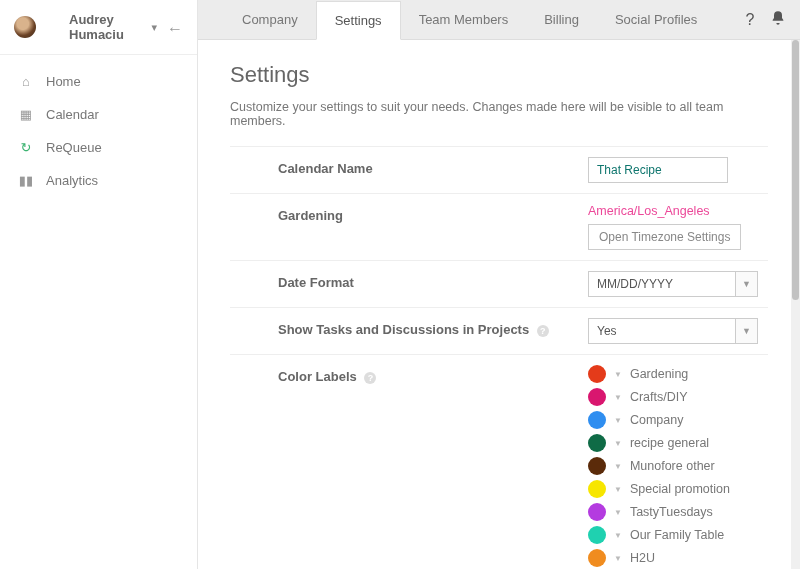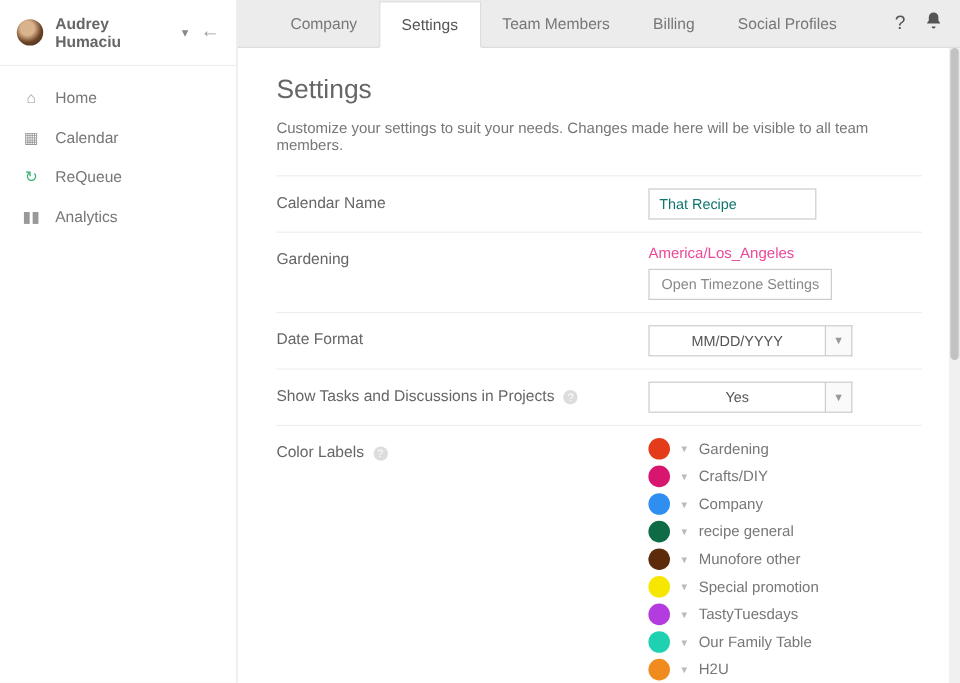--- a/index.html
+++ b/index.html
@@ -1,44 +1,44 @@
 <!DOCTYPE html>
 <html><head>
 <meta charset="utf-8">
 <style>
 * { box-sizing: border-box; margin: 0; padding: 0; }
 body { font-family: -apple-system, BlinkMacSystemFont, "Segoe UI", Arial, sans-serif; font-size: 13px; color: #444; background: #fff; width: 800px; height: 569px; overflow: hidden; position: relative; }
 .app { display: flex; height: 100%; }
 .sidebar { width: 198px; border-right: 1px solid #e5e5e5; display: flex; flex-direction: column; }
 .user-row { display: flex; align-items: center; padding: 12px 14px; border-bottom: 1px solid #eee; gap: 10px; }
 .avatar { width: 22px; height: 22px; border-radius: 50%; background: radial-gradient(circle at 40% 35%, #d9b38c 0 30%, #6b4226 60%, #3a2a1a 100%); }
-.user-name { font-weight: 600; color: #666; flex: 1; }
+.user-name { font-weight: 600; color: #666; flex: 1; margin-left: 23px; }
 .chev { color: #888; font-size: 11px; }
 .back-arrow { color: #999; margin-left: auto; font-size: 16px; }
 .nav { padding: 10px 0; }
 .nav-item { display: flex; align-items: center; gap: 12px; padding: 9px 18px; color: #777; cursor: pointer; }
 .nav-icon { width: 16px; text-align: center; color: #999; }
 .nav-icon.green { color: #3cb371; }
 .main { flex: 1; display: flex; flex-direction: column; background: #f0f0f0; position: relative; }
 .tabbar { display: flex; align-items: center; background: #ececec; border-bottom: 1px solid #ddd; height: 40px; padding: 0 8px 0 26px; }
 .tab { padding: 0 18px; height: 100%; display: flex; align-items: center; color: #777; cursor: pointer; font-size: 13px; }
 .tab.active { background: #fff; border: 1px solid #ddd; border-bottom: 1px solid #fff; color: #555; position: relative; top: 1px; }
 .tabbar .spacer { flex: 1; }
 .icon-btn { width: 28px; text-align: center; color: #555; font-size: 16px; cursor: pointer; }
 .content { background: #fff; margin: 0; flex: 1; overflow-y: auto; padding: 22px 32px 20px 32px; }
 .page-title { font-size: 22px; font-weight: 400; color: #666; margin-bottom: 12px; }
 .subtitle { color: #777; font-size: 12.5px; margin-bottom: 18px; }
 .row { display: flex; align-items: flex-start; padding: 10px 0; border-top: 1px solid #eee; }
 .row:first-of-type { border-top: 1px solid #eee; }
-.row-label { width: 310px; font-weight: 400; color: #666; font-size: 13px; padding-top: 4px; }
+.row-label { width: 310px; font-weight: 700; color: #666; font-size: 13px; padding-top: 4px; margin-left: 48px; }
 .row-control { flex: 1; display: flex; flex-direction: column; gap: 6px; align-items: flex-start; }
 .text-input { width: 140px; padding: 5px 8px; border: 1px solid #ccc; font-size: 12px; color: #0f766e; }
 .tz-text { color: #ec4899; font-size: 12.5px; }
 .btn-outline { border: 1px solid #ccc; background: #fff; padding: 5px 10px; font-size: 12px; color: #888; cursor: pointer; }
-.select { width: 170px; display: flex; text-align: center; }
+.select { width: 170px; display: flex; }
 .select-body { flex: 1; border: 1px solid #ccc; padding: 5px 8px; font-size: 12px; color: #555; }
 .select-arrow { width: 22px; border: 1px solid #ccc; border-left: none; display: flex; align-items: center; justify-content: center; color: #999; font-size: 9px; background: #fafafa; }
 .help-dot { display:inline-block; width:12px; height:12px; border-radius:50%; background:#ddd; color:#fff; font-size:9px; line-height:12px; text-align:center; margin-left:4px; }
 .labels-col { display: flex; flex-direction: column; gap: 5px; }
 .label-row { display: flex; align-items: center; gap: 8px; }
 .swatch { width: 18px; height: 18px; border-radius: 50%; }
 .tiny-chev { color: #bbb; font-size: 8px; }
 .label-text { color: #777; font-size: 12.5px; }
 .scrollbar { position: absolute; right: 0; top: 40px; bottom: 0; width: 9px; background: #f0f0f0; }
 .thumb { position: absolute; left: 1px; right: 1px; top: 0; height: 260px; background: #c2c2c2; border-radius: 4px; }

